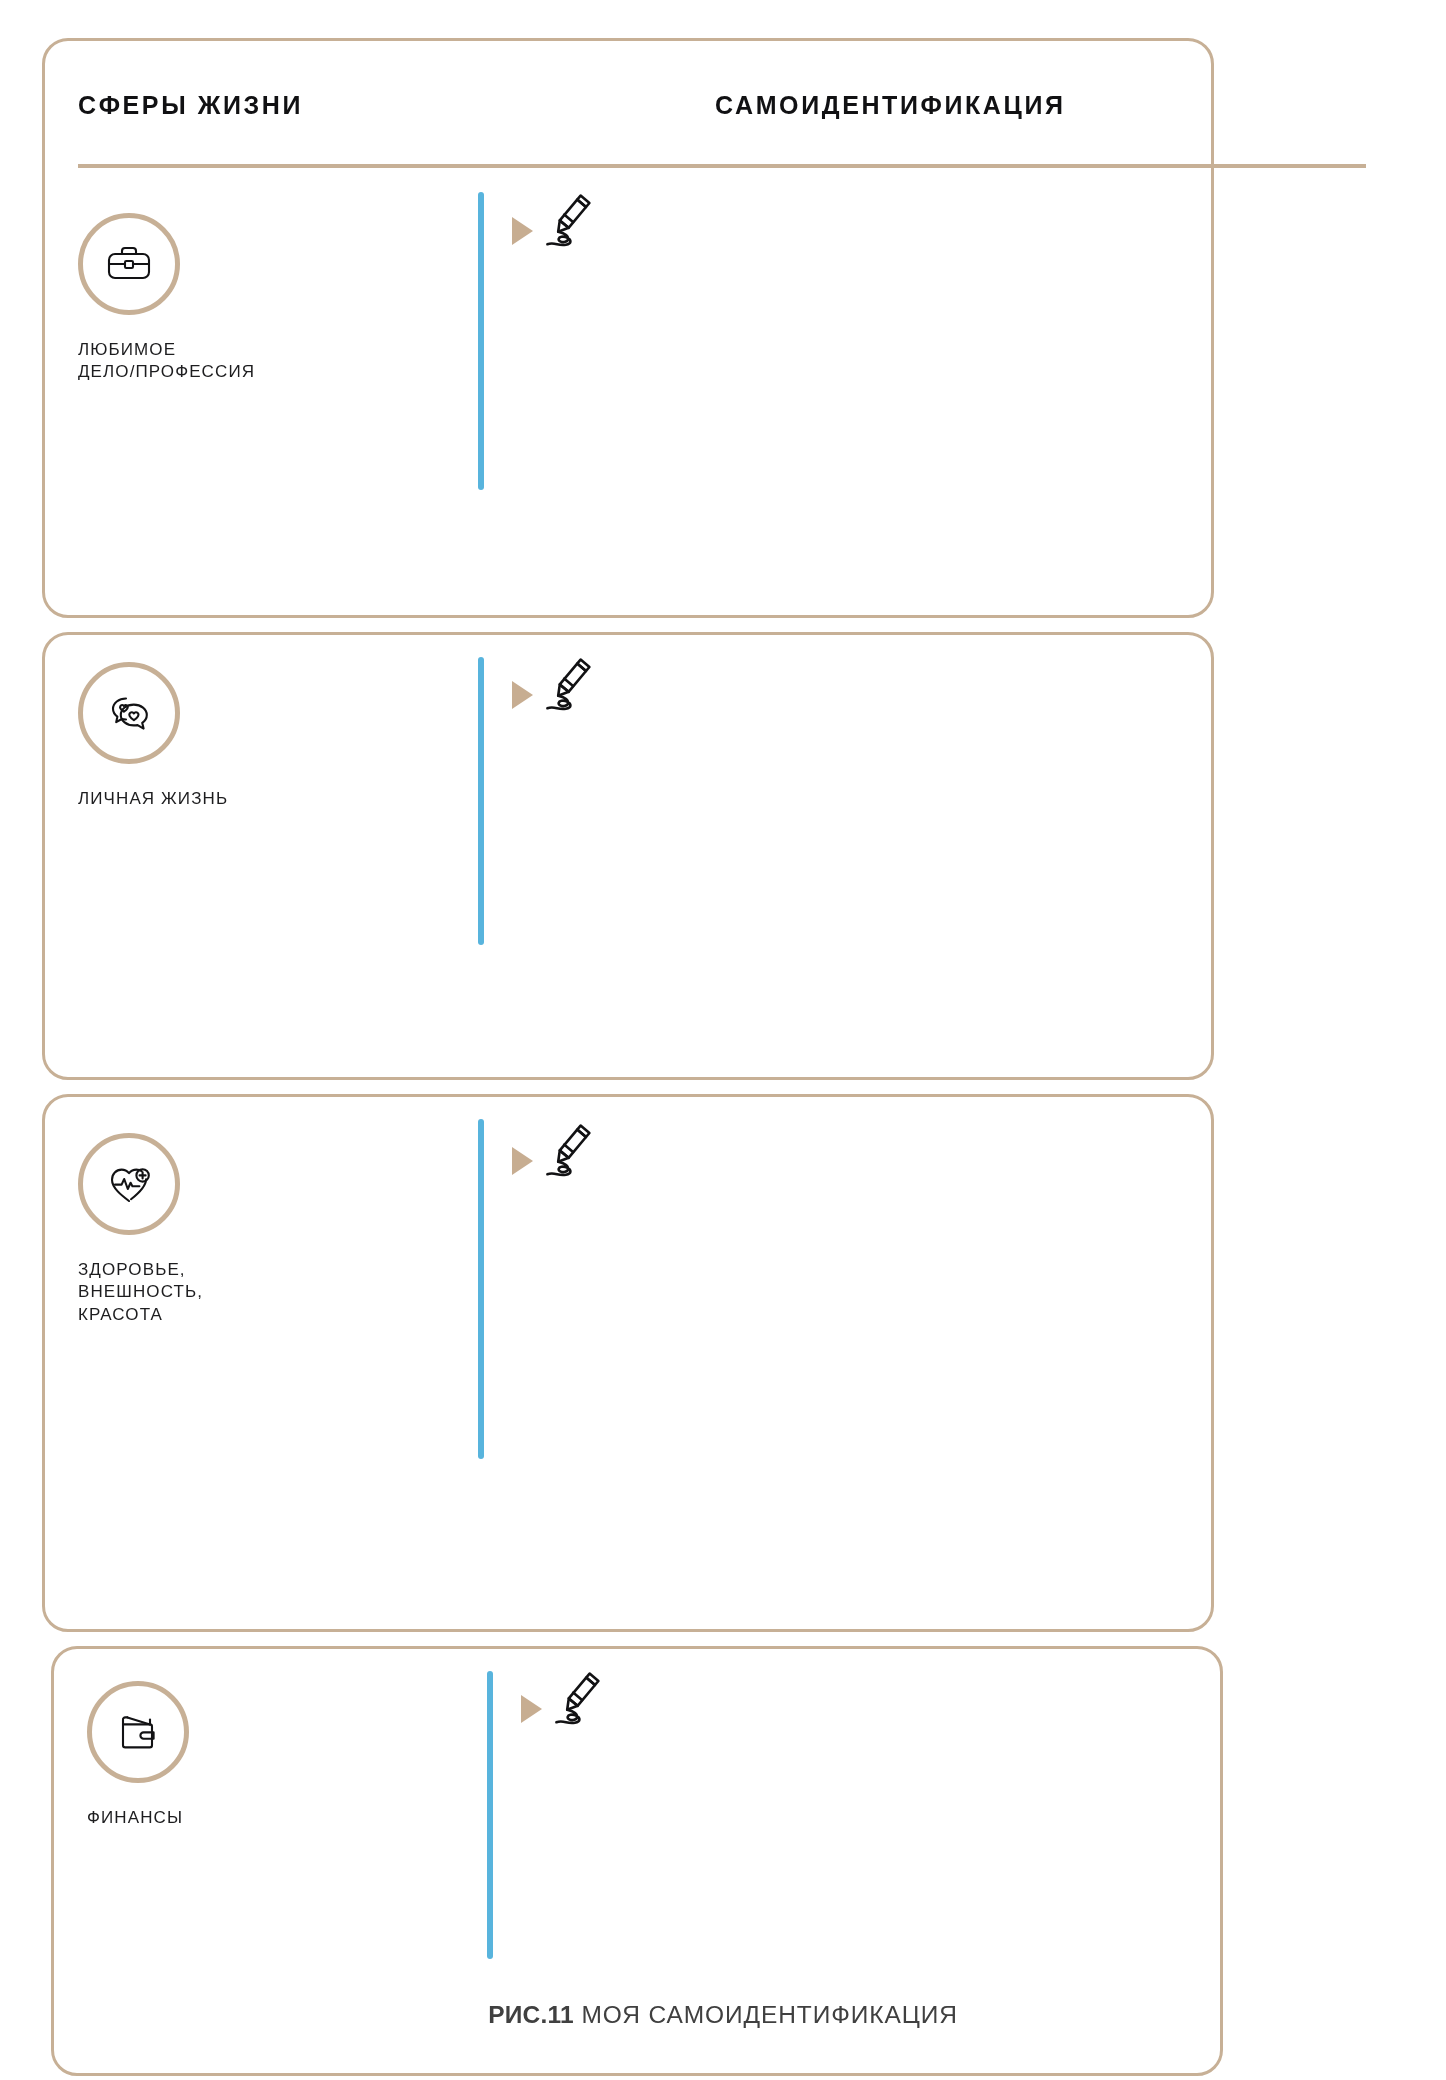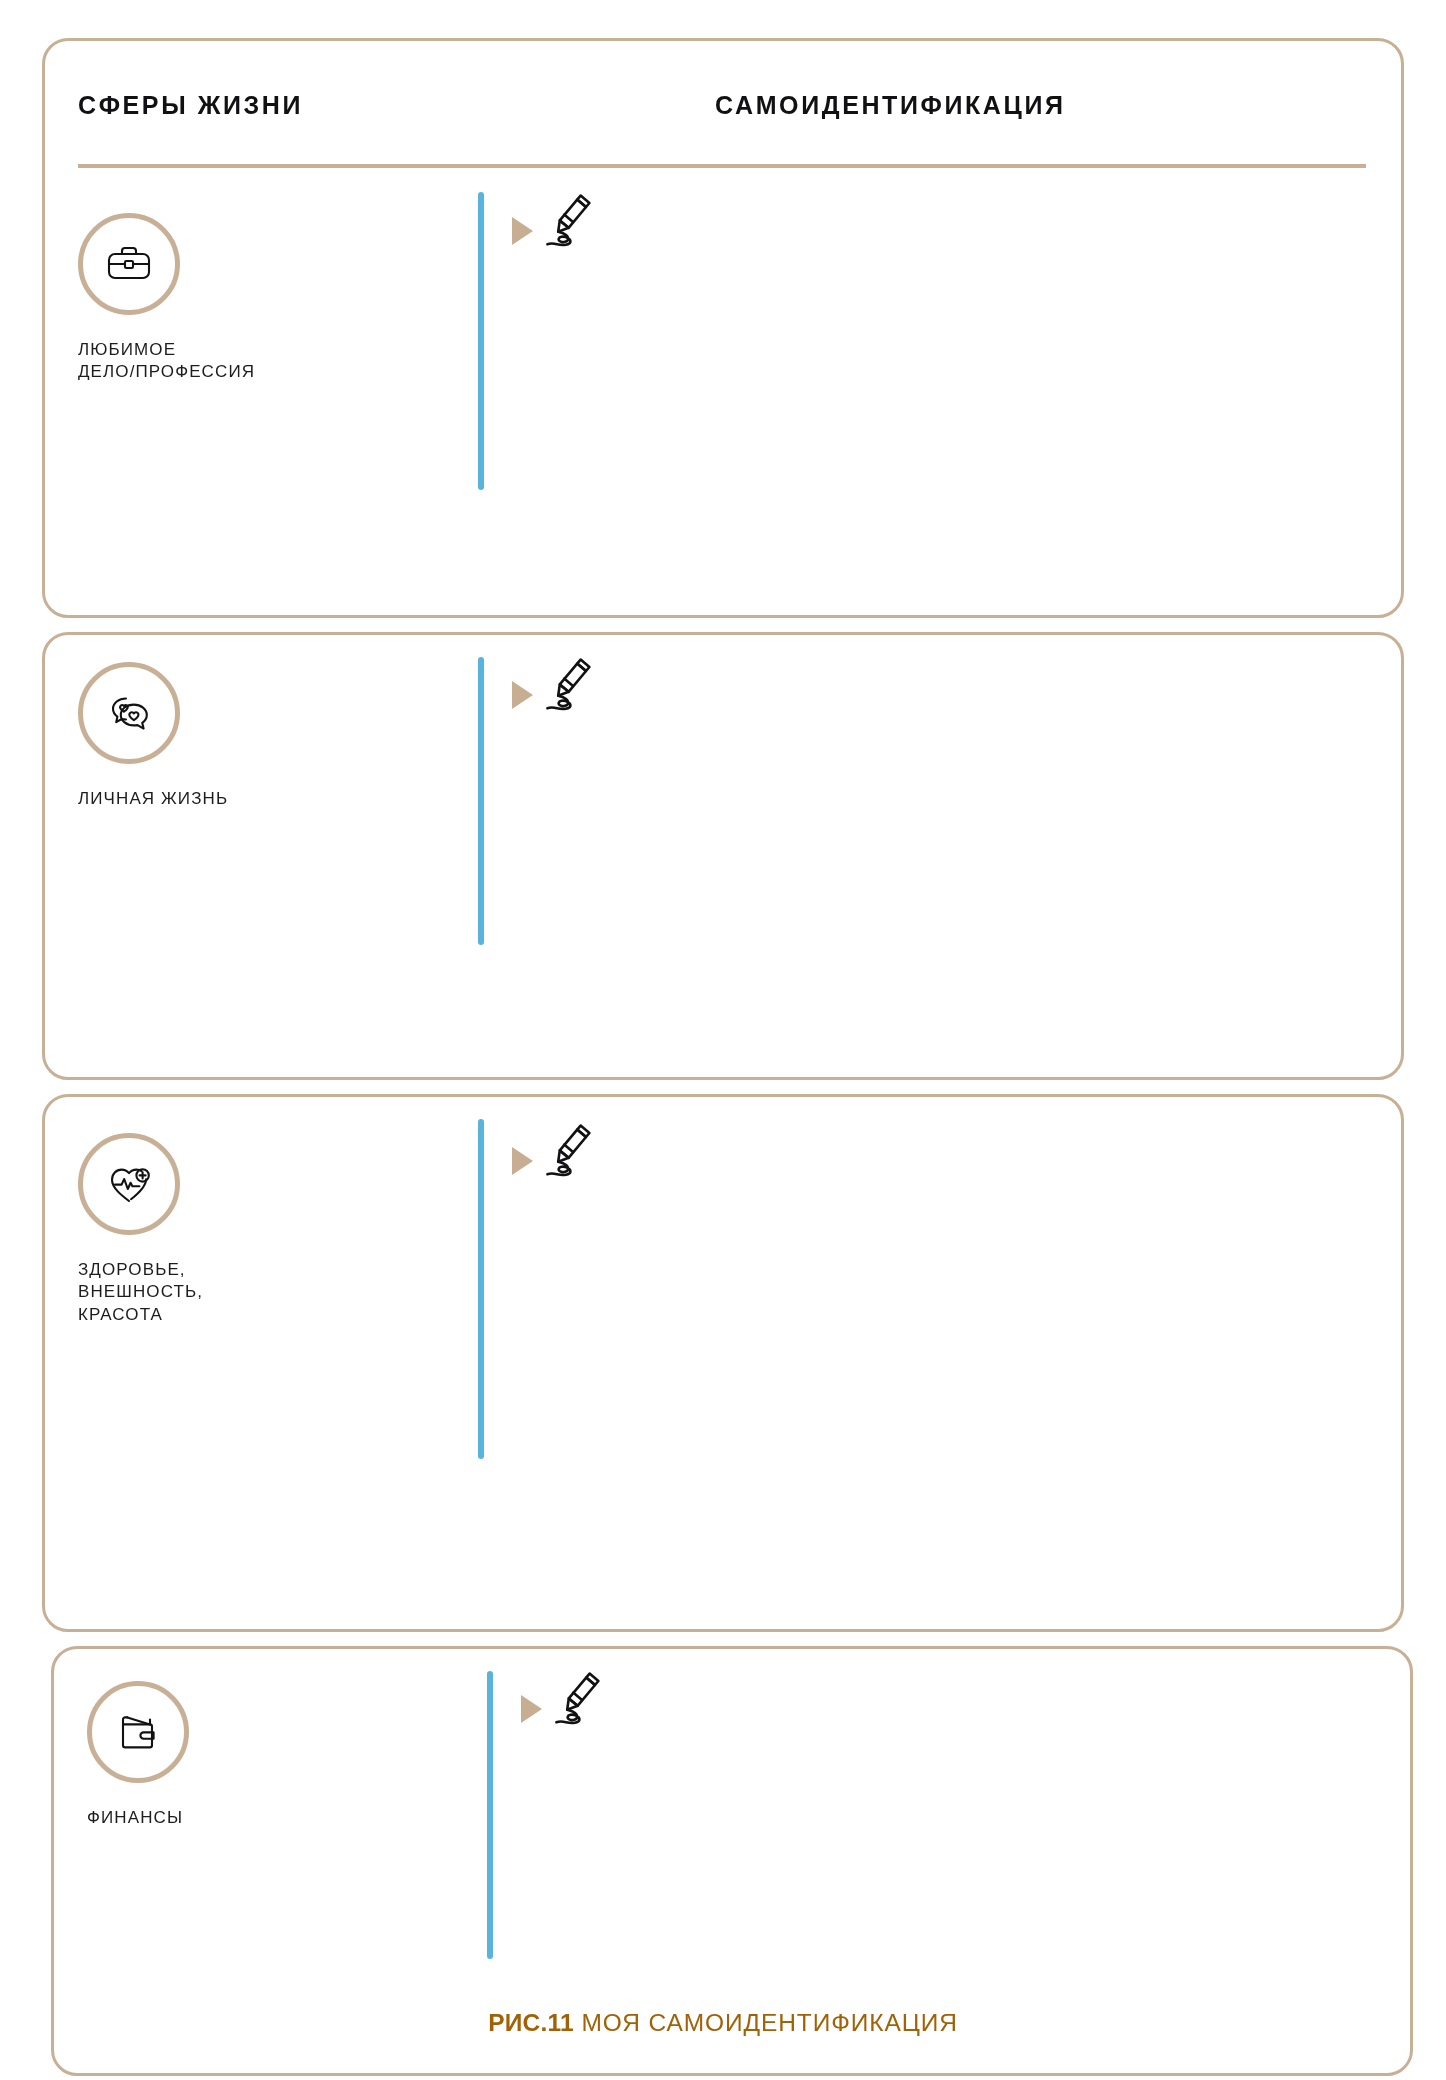--- a/index.html
+++ b/index.html
@@ -18,21 +18,21 @@
     left: 42px;
     top: 38px;
     width: 1362px;
     height: 1938px;
   }
 
   
   .card {
     position: absolute;
     left: 0;
-    width: 1362px;
+    width: 1172px;
     border: 3px solid #c7b096;
     border-radius: 26px;
     background: #ffffff;
   }
   .card--1 { top: 0px;    height: 580px; }
   .card--2 { top: 594px;  height: 448px; }
   .card--3 { top: 1056px; height: 538px; }
   .card--4 { top: 1608px; height: 430px; margin-left: 9px; }
 
   
@@ -111,23 +111,22 @@
 
   
   .caption {
     position: absolute;
     left: 0;
     top: 2001px;
     width: 1446px;
     text-align: center;
     font-size: 24.5px;
     letter-spacing: 0.9px;
-    color: #a16207;
+    color: #404040;
     white-space: nowrap;
-    margin-top: 8px;
   }
   .caption b {
     font-weight: bold;
     letter-spacing: 0.2px;
   }
   .caption span.light {
     font-weight: 300;
   }
 </style>
 </head>

